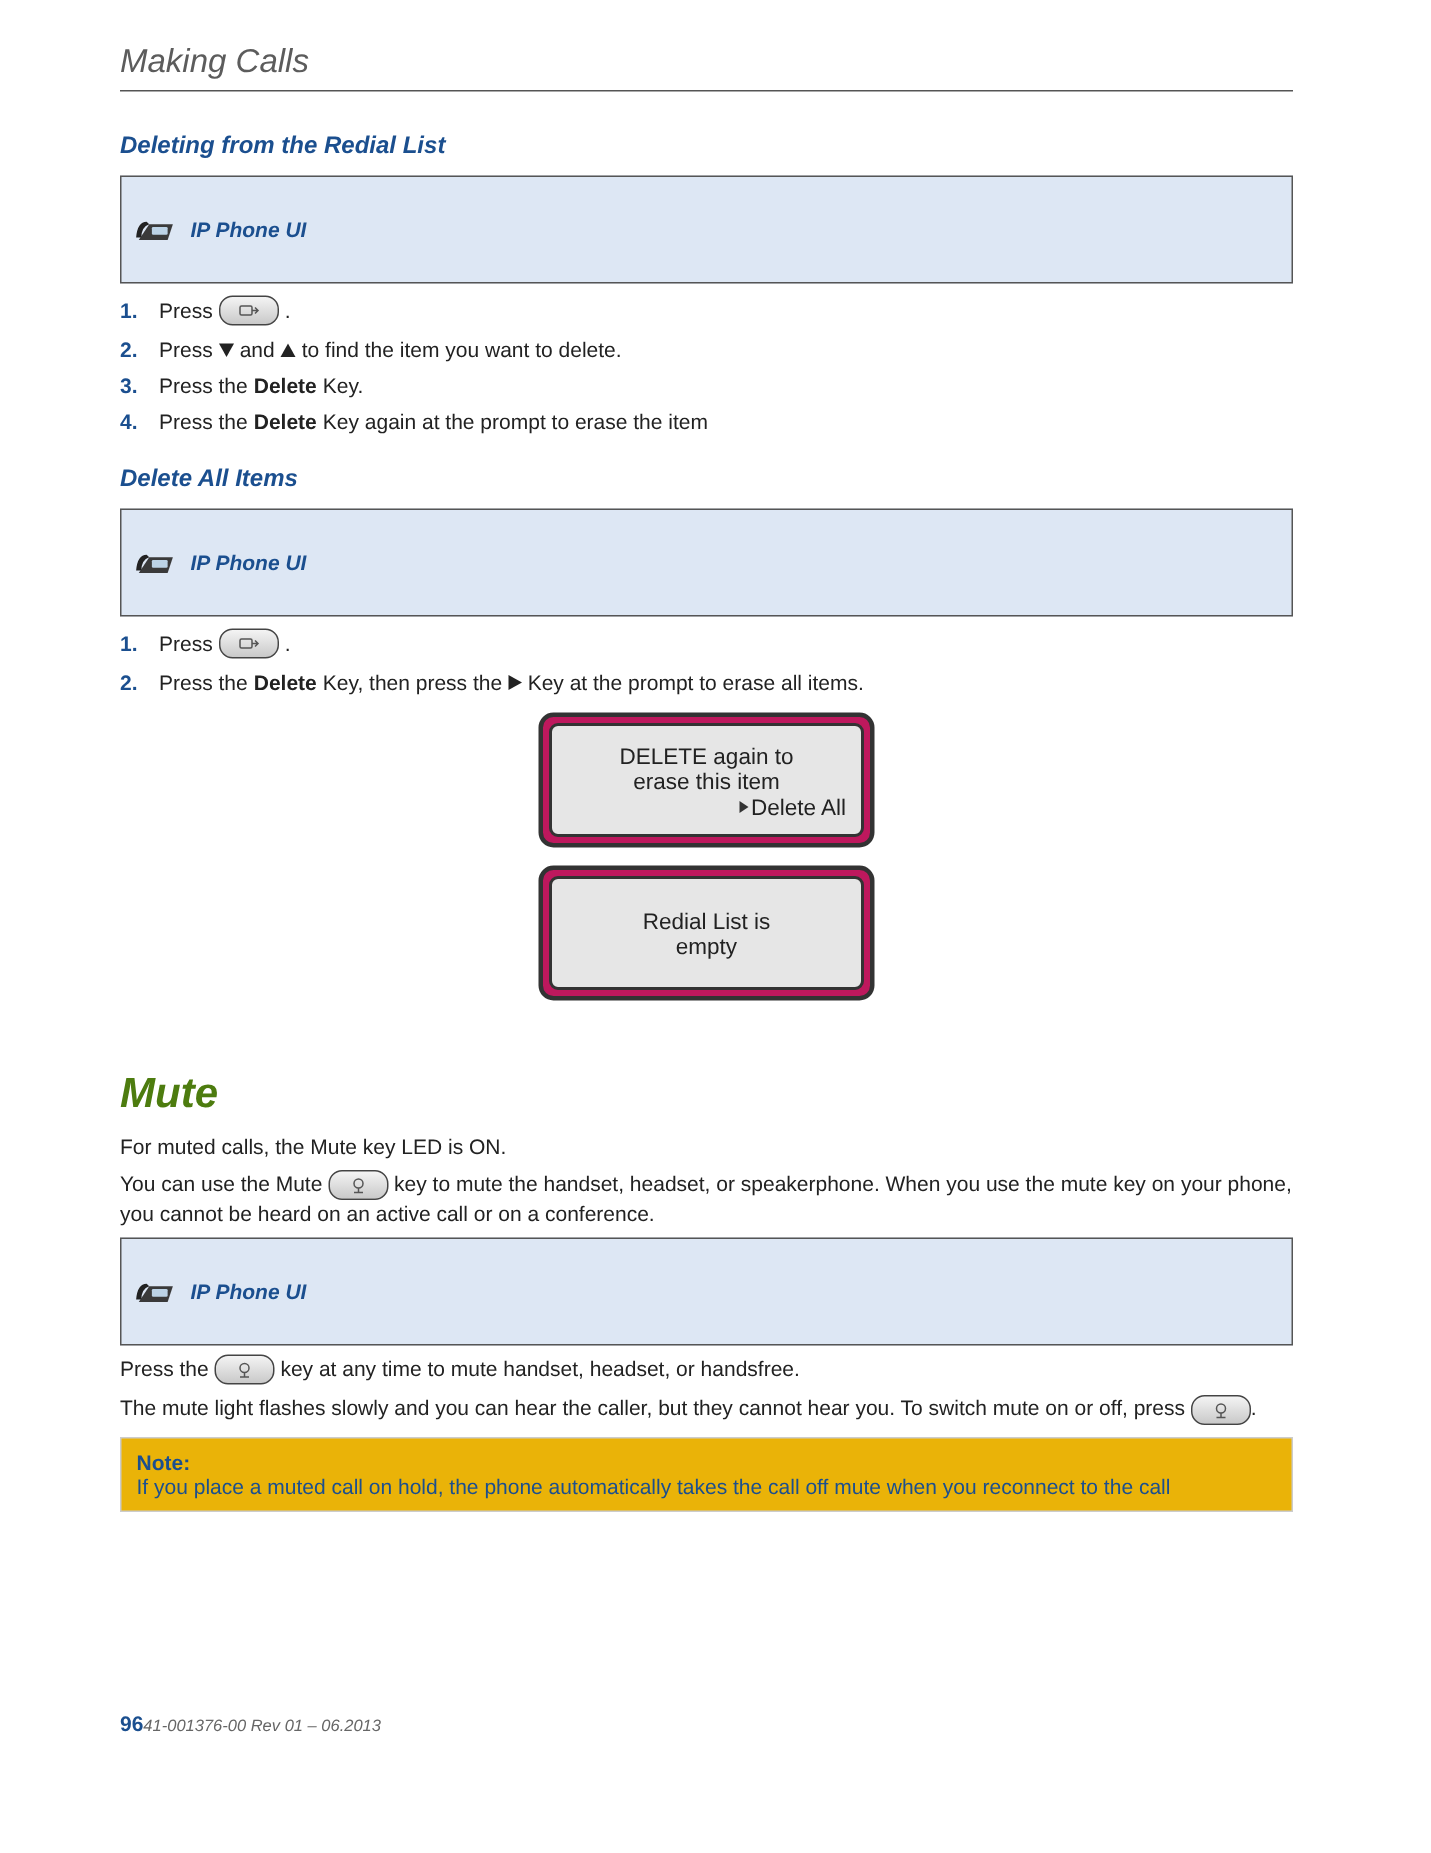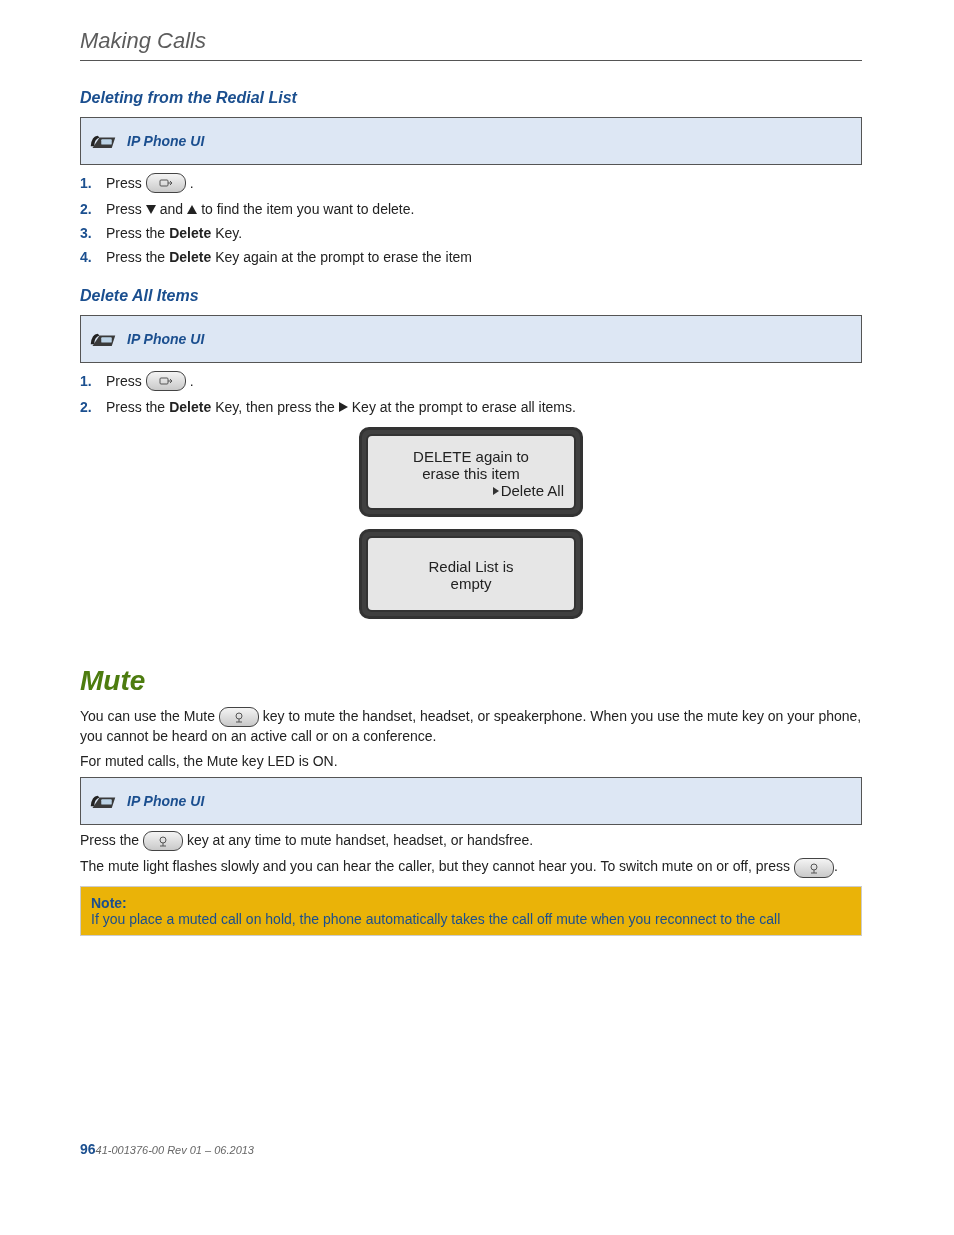--- a/index.html
+++ b/index.html
@@ -40,21 +40,21 @@
     font-style: italic;
     font-weight: 700;
     font-size: 28px;
     margin: 46px 0 10px 0;
   }
   .ui-box {
     border: 1px solid #555;
     background: #dde7f4;
     display: flex;
     align-items: center;
-    padding: 12px 8px;
+    padding: 24px 8px;
     gap: 10px;
     margin-bottom: 4px;
   }
   .ui-box .label {
     color: #1b4f8f;
     font-weight: 700;
     font-style: italic;
     font-size: 14px;
   }
   .phone-icon {
@@ -113,21 +113,21 @@
     flex-direction: column;
     align-items: center;
     gap: 12px;
     margin: 12px 0 10px 0;
   }
   .lcd {
     width: 210px;
     border: 3px solid #333;
     border-radius: 10px;
     padding: 4px;
-    background: #404040;
+    background: #be185d;
   }
   .lcd-inner {
     border: 2px solid #333;
     border-radius: 6px;
     background: #e6e6e6;
     padding: 8px 6px 6px 6px;
     text-align: center;
     font-size: 15px;
     color: #222;
     min-height: 58px;
@@ -262,32 +262,32 @@
     <div class="lcd">
       <div class="lcd-inner">
         <div>Redial List is</div>
         <div>empty</div>
       </div>
     </div>
   </div>
 
   <div class="h2">Mute</div>
 
+  <p class="body-p">For muted calls, the Mute key LED is ON.</p>
   <p class="body-p">
     <span>You can use the Mute</span>
     <span class="key-btn">
       <svg width="14" height="12" viewBox="0 0 14 12">
           <circle cx="7" cy="5" r="3" fill="none" stroke="#555" stroke-width="1"></circle>
           <line x1="7" y1="8" x2="7" y2="11" stroke="#555" stroke-width="1"></line>
           <line x1="4" y1="11" x2="10" y2="11" stroke="#555" stroke-width="1"></line>
         </svg>
     </span>
     <span>key to mute the handset, headset, or speakerphone. When you use the mute key on your phone, you cannot be heard on an active call or on a conference.</span>
   </p>
-  <p class="body-p">For muted calls, the Mute key LED is ON.</p>
 
   <div class="ui-box">
     <svg class="phone-icon" viewBox="0 0 32 24">
       <path d="M4 20 L26 20 L30 8 L12 8 Z" fill="#3a3a3a"></path>
       <rect x="14" y="10" width="12" height="6" rx="1" fill="#bcd3e6"></rect>
       <path d="M2 18 Q3 6 10 6 L12 8 Q6 10 6 18 Z" fill="#222"></path>
     </svg>
     <span class="label">IP Phone UI</span>
   </div>
 

